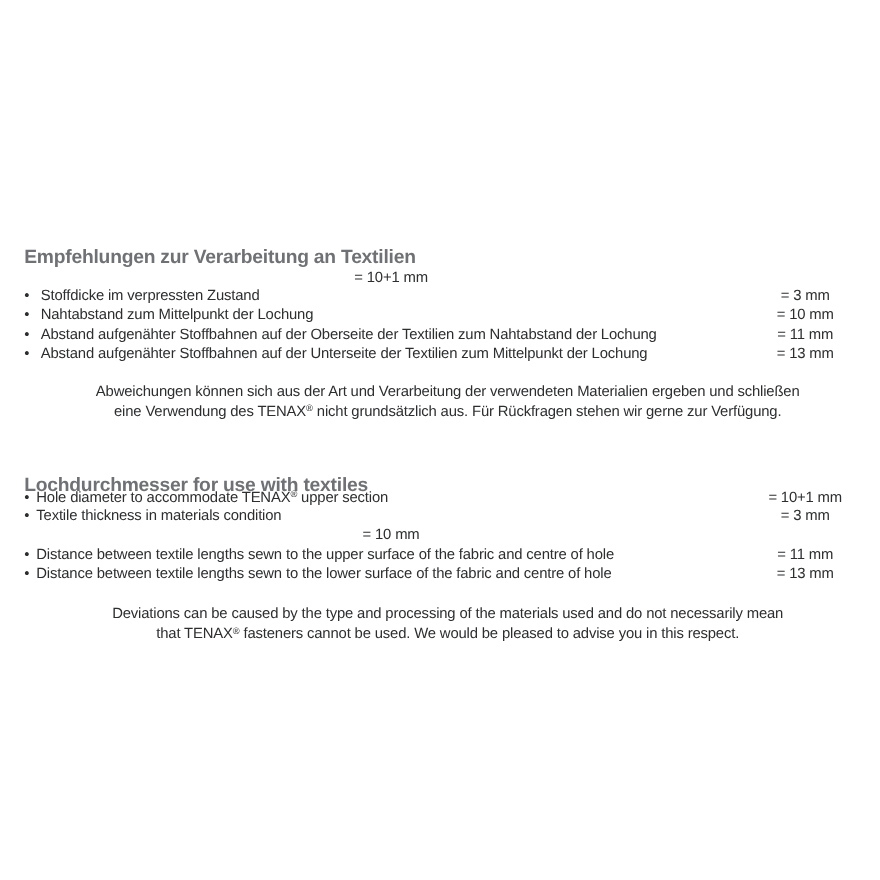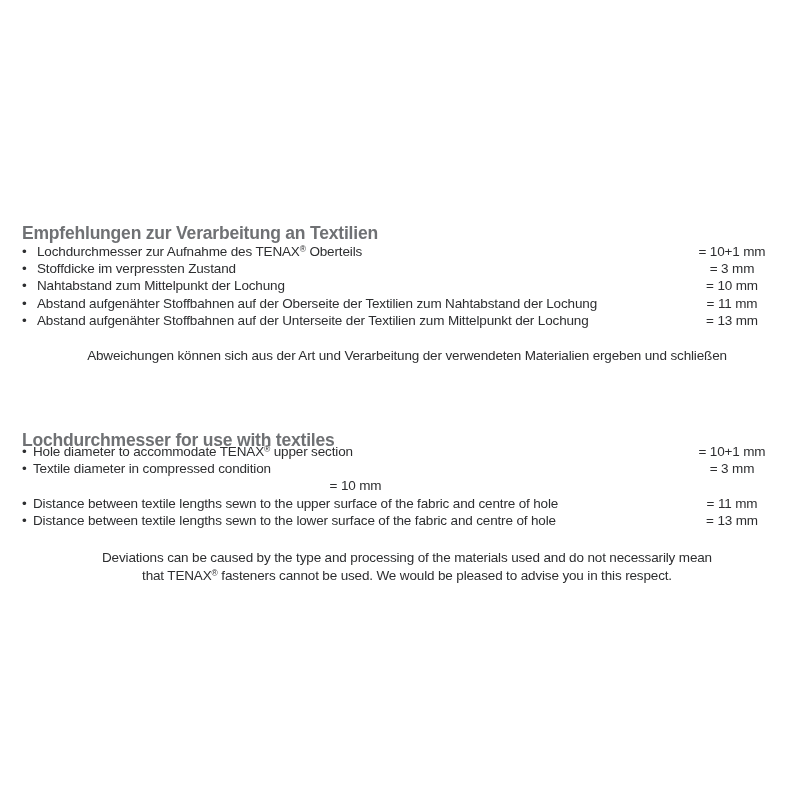--- a/index.html
+++ b/index.html
@@ -68,21 +68,20 @@
 </style>
 </head>
 <body>
 
 <div class="page">
 
   <h2 class="heading heading-de">Empfehlungen zur Verarbeitung an Textilien</h2>
 
   <div class="spec-list spec-list-de">
     <div class="spec-row">
-      <div class="item-text"><span class="bullet">•</span><span>Lochdurchmesser zur Aufnahme des TENAX</span><sup class="reg">®</sup><span> Oberteils</span></div>
       <div class="item-value">= 10+1 mm</div>
     </div>
     <div class="spec-row">
       <div class="item-text"><span class="bullet">•</span><span>Stoffdicke im verpressten Zustand</span><sup class="reg"></sup><span></span></div>
       <div class="item-value">= 3 mm</div>
     </div>
     <div class="spec-row">
       <div class="item-text"><span class="bullet">•</span><span>Nahtabstand zum Mittelpunkt der Lochung</span><sup class="reg"></sup><span></span></div>
       <div class="item-value">= 10 mm</div>
     </div>
@@ -91,31 +90,32 @@
       <div class="item-value">= 11 mm</div>
     </div>
     <div class="spec-row">
       <div class="item-text"><span class="bullet">•</span><span>Abstand aufgenähter Stoffbahnen auf der Unterseite der Textilien zum Mittelpunkt der Lochung</span><sup class="reg"></sup><span></span></div>
       <div class="item-value">= 13 mm</div>
     </div>
   </div>
 
   <div class="note note-de">
     <div class="note-line"><span>Abweichungen können sich aus der Art und Verarbeitung der verwendeten Materialien ergeben und schließen</span><sup class="reg"></sup><span></span></div>
+    <div class="note-line"><span>eine Verwendung des TENAX</span><sup class="reg">®</sup><span> nicht grundsätzlich aus. Für Rückfragen stehen wir gerne zur Verfügung.</span></div>
   </div>
 
   <h2 class="heading heading-en">Lochdurchmesser for use with textiles</h2>
 
   <div class="spec-list spec-list-en">
     <div class="spec-row">
       <div class="item-text"><span class="bullet">•</span><span>Hole diameter to accommodate TENAX</span><sup class="reg">®</sup><span> upper section</span></div>
       <div class="item-value">= 10+1 mm</div>
     </div>
     <div class="spec-row">
-      <div class="item-text"><span class="bullet">•</span><span>Textile diameter in compressed condition</span><sup class="reg"></sup><span></span></div>
+      <div class="item-text"><span class="bullet">•</span><span>Textile thickness in materials condition</span><sup class="reg"></sup><span></span></div>
       <div class="item-value">= 3 mm</div>
     </div>
     <div class="spec-row">
       <div class="item-value">= 10 mm</div>
     </div>
     <div class="spec-row">
       <div class="item-text"><span class="bullet">•</span><span>Distance between textile lengths sewn to the upper surface of the fabric and centre of hole</span><sup class="reg"></sup><span></span></div>
       <div class="item-value">= 11 mm</div>
     </div>
     <div class="spec-row">

